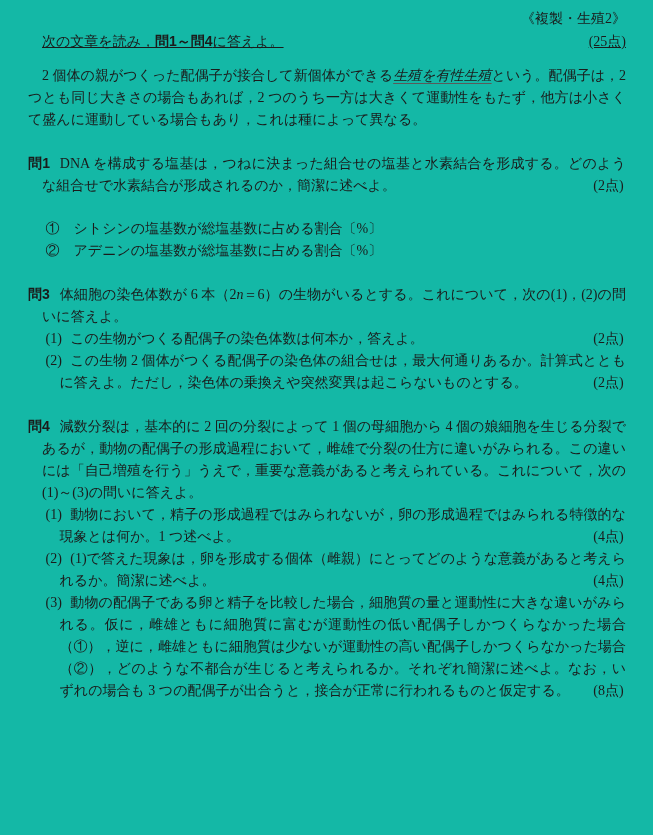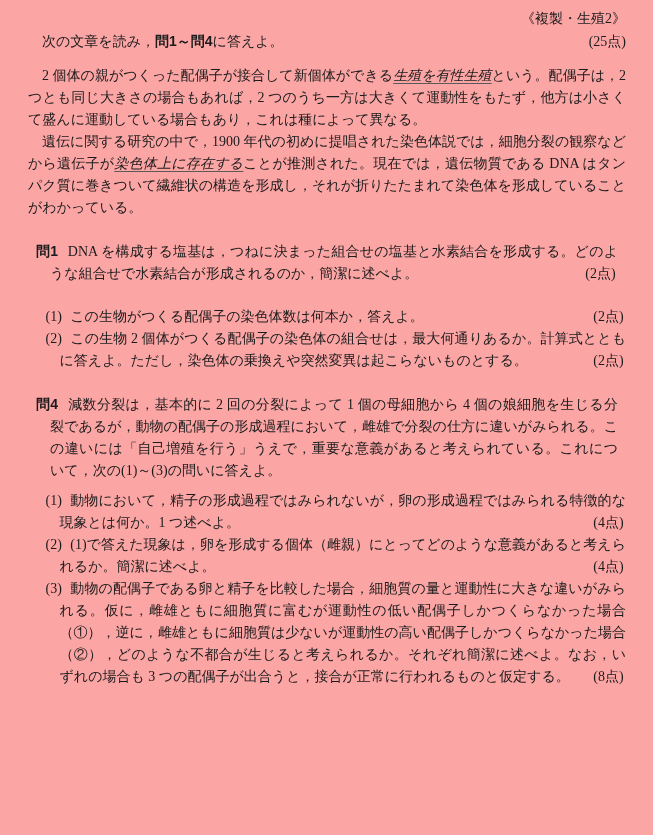--- a/index.html
+++ b/index.html
@@ -2,50 +2,50 @@
 <html lang="ja"><head>
 <meta charset="utf-8">
 <style>
   html, body { margin: 0; padding: 0; background: #ffffff; }
   .page {
     position: relative;
     width: 653px;
     height: 835px;
     box-sizing: border-box;
     padding: 8px 27px 0 28px;
-    background: #fca5a5;
+    background: #14b8a6;
     color: #1b1b1b;
     font-family: "Liberation Serif", "DejaVu Serif", serif;
     font-size: 14px;
     line-height: 22px;
     overflow: hidden;
   }
   .title-row { text-align: right; }
-  .intro-row { display: flex; justify-content: space-between; align-items: baseline; }
+  .intro-row { display: flex; justify-content: space-between; align-items: baseline; text-decoration: underline; }
   .intro-left { padding-left: 1em; }
   .gothic-bold {
     font-family: "Liberation Sans", "DejaVu Sans", sans-serif;
     font-weight: bold;
   }
   .para {
     margin: 0;
     text-align: justify;
     text-indent: 1em;
   }
   .para.first { margin-top: 12px; }
   .ul-term {
     text-decoration: underline;
     text-decoration-color: #5a5a5a;
     text-decoration-thickness: 1px;
     text-underline-offset: 3px;
     font-style: italic;
   }
   .q-block { margin-top: 21px; }
   .q-lead {
-    margin: 8px;
+    margin: 0;
     text-align: justify;
     padding-left: 1em;
     text-indent: -1em;
   }
   .q-label { margin-right: 0.7em; }
   .sub-item {
     margin: 0 0 0 1.25em;
     text-align: justify;
     padding-left: 1em;
     text-indent: -1em;
@@ -64,30 +64,32 @@
     <span>《複製・生殖2》</span>
   </div>
 
   <div class="intro-row">
     <span class="intro-left"><span>次の文章を読み，</span><span class="gothic-bold">問1～問4</span><span>に答えよ。</span></span>
     <span>(25点)</span>
   </div>
 
   <p class="para first"><span>2 個体の親がつくった配偶子が接合して新個体ができる</span><span class="ul-term">生殖を有性生殖</span><span>という。配偶子は，2 つとも同じ大きさの場合もあれば，2 つのうち一方は大きくて運動性をもたず，他方は小さくて盛んに運動している場合もあり，これは種によって異なる。</span></p>
 
-  <p class="para"><span>遺伝に関する研究の中で，1900 年代の初めに提唱された染色体説では，細胞分裂の観察などから遺伝子が</span><span class="ul-term">染色体上に存在する</span><span>ことが推測された。現在では，遺伝物質である DNA はタンパク質に巻きついて繊維状の構造を形成し，それが折りたたまれて染色体を形成していることがわかっている。</span></p>
 
   <div class="q-block">
     <p class="q-lead"><span class="gothic-bold q-label">問1</span><span>DNA を構成する塩基は，つねに決まった組合せの塩基と水素結合を形成する。どのような組合せで水素結合が形成されるのか，簡潔に述べよ。</span><span class="pts">(2点)</span></p>
   </div>
 
   <div class="q-block">
+    <p class="sub-item"><span class="marker circ">①</span><span>シトシンの塩基数が総塩基数に占める割合〔%〕</span></p>
+    <p class="sub-item"><span class="marker circ">②</span><span>アデニンの塩基数が総塩基数に占める割合〔%〕</span></p>
   </div>
 
   <div class="q-block">
+    <p class="q-lead"><span class="gothic-bold q-label">問3</span><span>体細胞の染色体数が 6 本（2</span><span class="italic-var">n</span><span>＝6）の生物がいるとする。これについて，次の(1)，(2)の問いに答えよ。</span></p>
     <p class="sub-item"><span class="marker">(1)</span><span>この生物がつくる配偶子の染色体数は何本か，答えよ。</span><span class="pts">(2点)</span></p>
     <p class="sub-item"><span class="marker">(2)</span><span>この生物 2 個体がつくる配偶子の染色体の組合せは，最大何通りあるか。計算式とともに答えよ。ただし，染色体の乗換えや突然変異は起こらないものとする。</span><span class="pts">(2点)</span></p>
   </div>
 
   <div class="q-block">
     <p class="q-lead"><span class="gothic-bold q-label">問4</span><span>減数分裂は，基本的に 2 回の分裂によって 1 個の母細胞から 4 個の娘細胞を生じる分裂であるが，動物の配偶子の形成過程において，雌雄で分裂の仕方に違いがみられる。この違いには「自己増殖を行う」うえで，重要な意義があると考えられている。これについて，次の(1)～(3)の問いに答えよ。</span></p>
     <p class="sub-item"><span class="marker">(1)</span><span>動物において，精子の形成過程ではみられないが，卵の形成過程ではみられる特徴的な現象とは何か。1 つ述べよ。</span><span class="pts">(4点)</span></p>
     <p class="sub-item"><span class="marker">(2)</span><span>(1)で答えた現象は，卵を形成する個体（雌親）にとってどのような意義があると考えられるか。簡潔に述べよ。</span><span class="pts">(4点)</span></p>
     <p class="sub-item"><span class="marker">(3)</span><span>動物の配偶子である卵と精子を比較した場合，細胞質の量と運動性に大きな違いがみられる。仮に，雌雄ともに細胞質に富むが運動性の低い配偶子しかつくらなかった場合（①），逆に，雌雄ともに細胞質は少ないが運動性の高い配偶子しかつくらなかった場合（②），どのような不都合が生じると考えられるか。それぞれ簡潔に述べよ。なお，いずれの場合も 3 つの配偶子が出合うと，接合が正常に行われるものと仮定する。</span><span class="pts">(8点)</span></p>
   </div>

